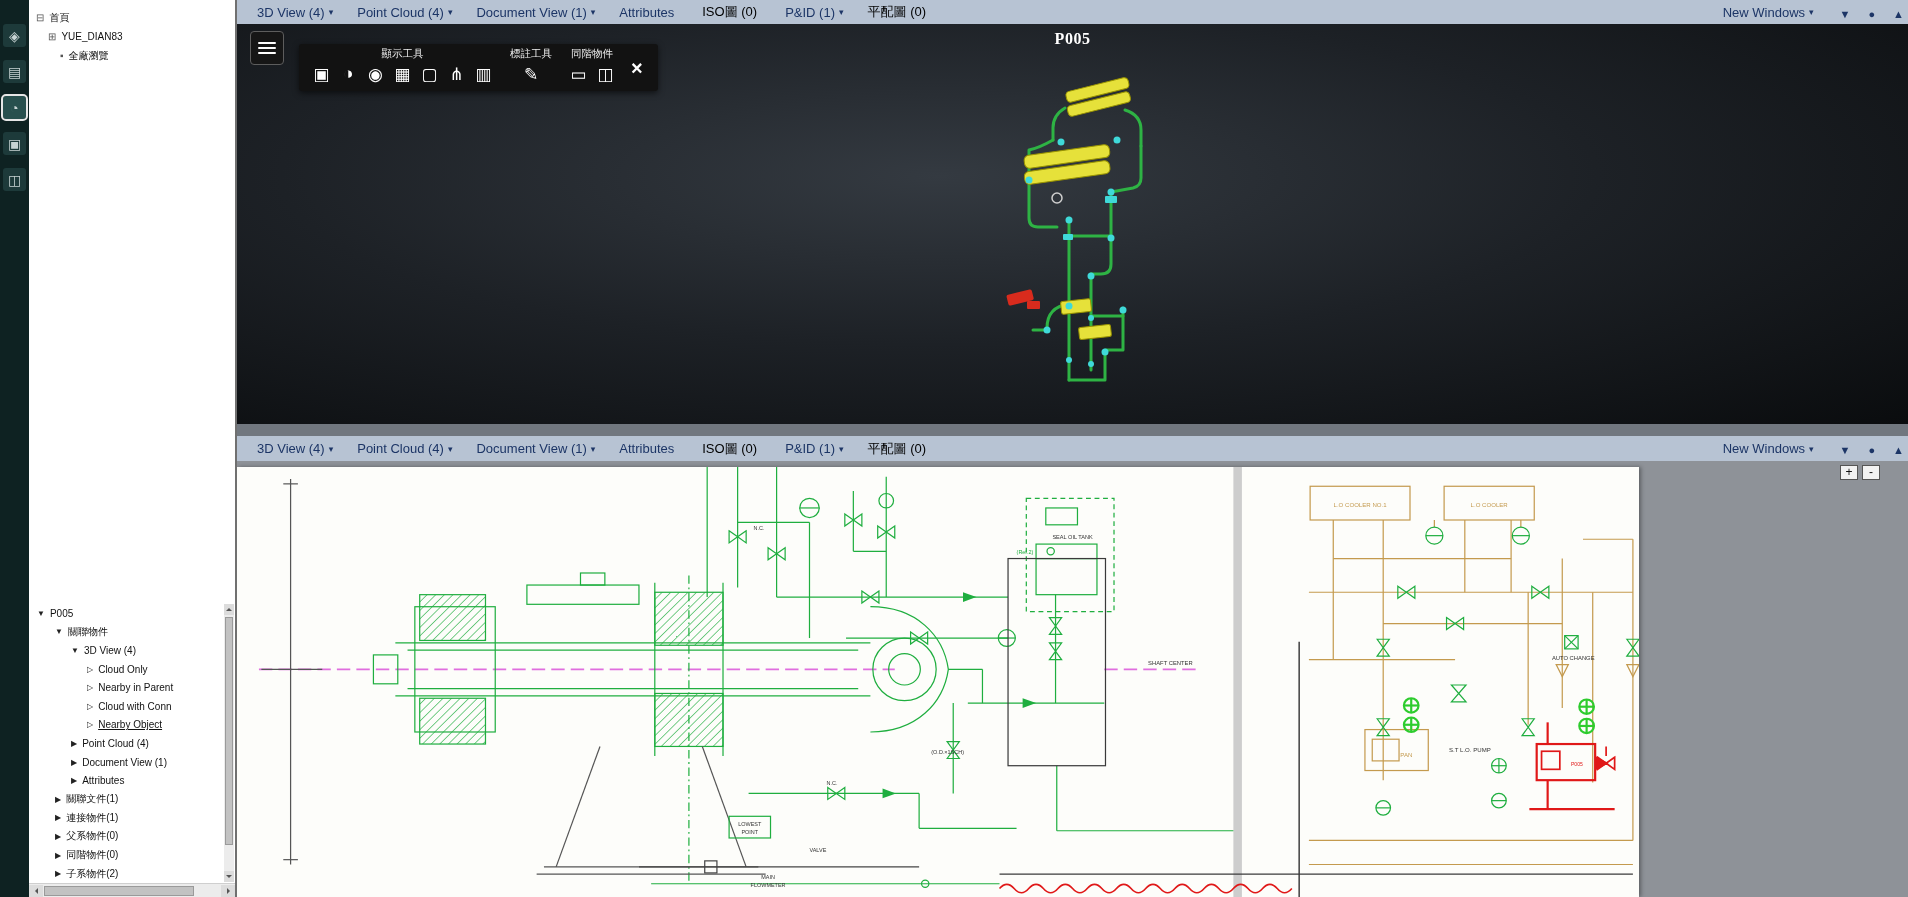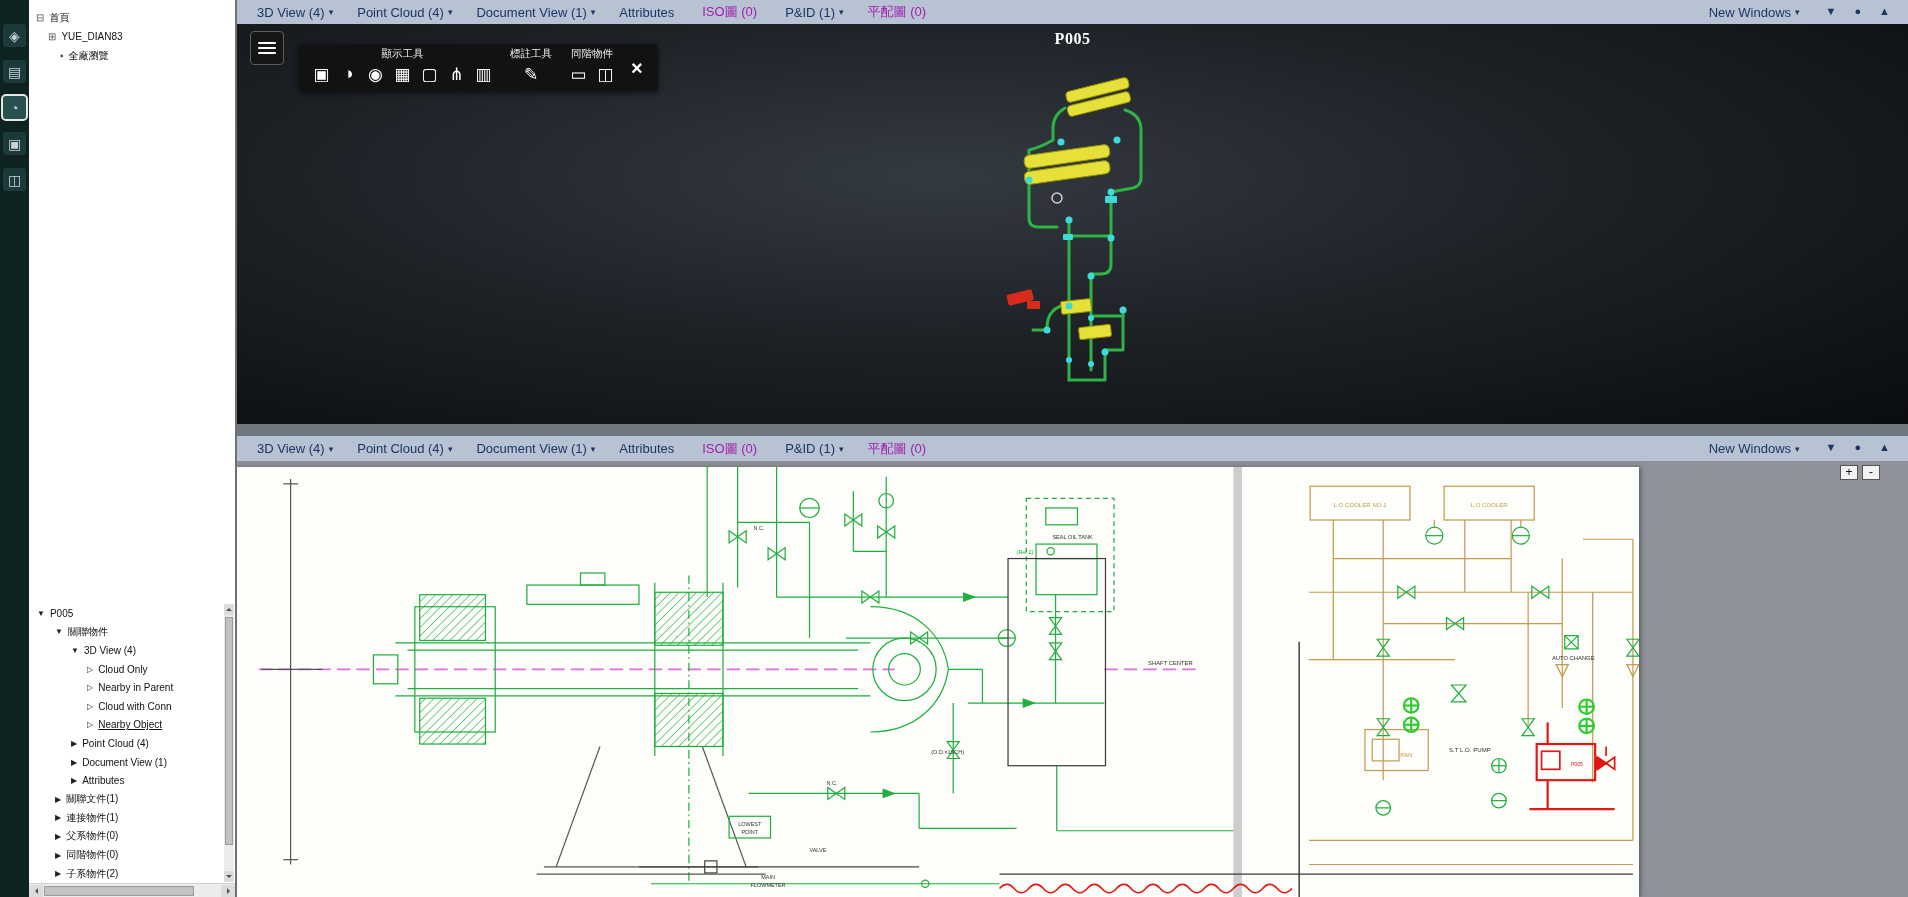--- a/index.html
+++ b/index.html
@@ -35,23 +35,23 @@
   .hsb-left{left:0}.hsb-right{right:0}
   .hsb-left::after{content:"";border:3px solid transparent;border-right-color:#555;margin-left:-3px}
   .hsb-right::after{content:"";border:3px solid transparent;border-left-color:#555;margin-right:-3px}
   .hsb-thumb{position:absolute;left:15px;top:2px;width:150px;height:10px;background:#c2c2c2;border:1px solid #9a9a9a}
 
   
   .main{position:absolute;left:237px;top:0;right:0;height:100%;display:flex;flex-direction:column}
   .menubar{height:24px;background:#b7c3d3;display:flex;align-items:center;padding-left:8px;font-size:13px;color:#1c3566;flex:0 0 auto}
   .mitems{display:flex;align-items:center}
   .mi{padding:0 12px;white-space:nowrap;cursor:pointer;display:flex;align-items:center}
-  .mi.dis{color:#a21caf;cursor:default}
+  .mi.dis{color:#000000;cursor:default}
   .caret{font-size:9px;margin-left:4px}
-  .mright{margin-left:auto;display:flex;align-items:flex-start;padding-right:18px}
+  .mright{margin-left:auto;display:flex;align-items:flex-end;padding-right:4px}
   .wcs{display:flex;align-items:center;gap:18px;margin-left:14px}
   .wc{font-size:11px;cursor:pointer;color:#1c3566}
   .gapstrip{flex:0 0 12px;background:#71777f}
 
   
   .vp3d{flex:0 0 400px;position:relative;background:radial-gradient(ellipse at 42% 38%, #343a41 0%, #1d2126 48%, #0a0c0e 100%);overflow:hidden}
   .vtitle{position:absolute;top:6px;left:0;width:100%;text-align:center;color:#fff;font-weight:bold;font-size:16px;font-family:"Liberation Serif",serif;letter-spacing:.5px}
   .hbtn{position:absolute;left:13px;top:7px;width:34px;height:34px;background:#161616;border:1px solid #5d5d5d;border-radius:4px;padding-top:7px;cursor:pointer;z-index:3}
   .hb{display:block;width:18px;height:2px;background:#fff;margin:3px auto;border-radius:1px}
   .ftb{position:absolute;left:62px;top:20px;background:#121212;border-radius:3px;display:flex;align-items:flex-start;padding:3px 6px;color:#fff;box-shadow:0 2px 6px rgba(0,0,0,.6);z-index:2}

